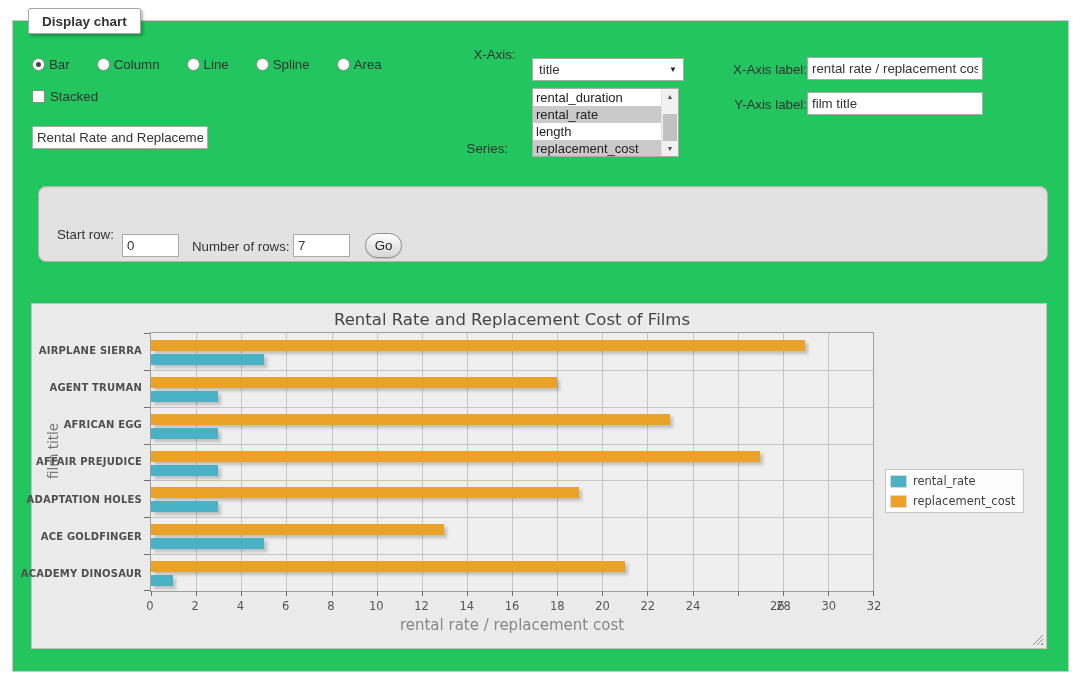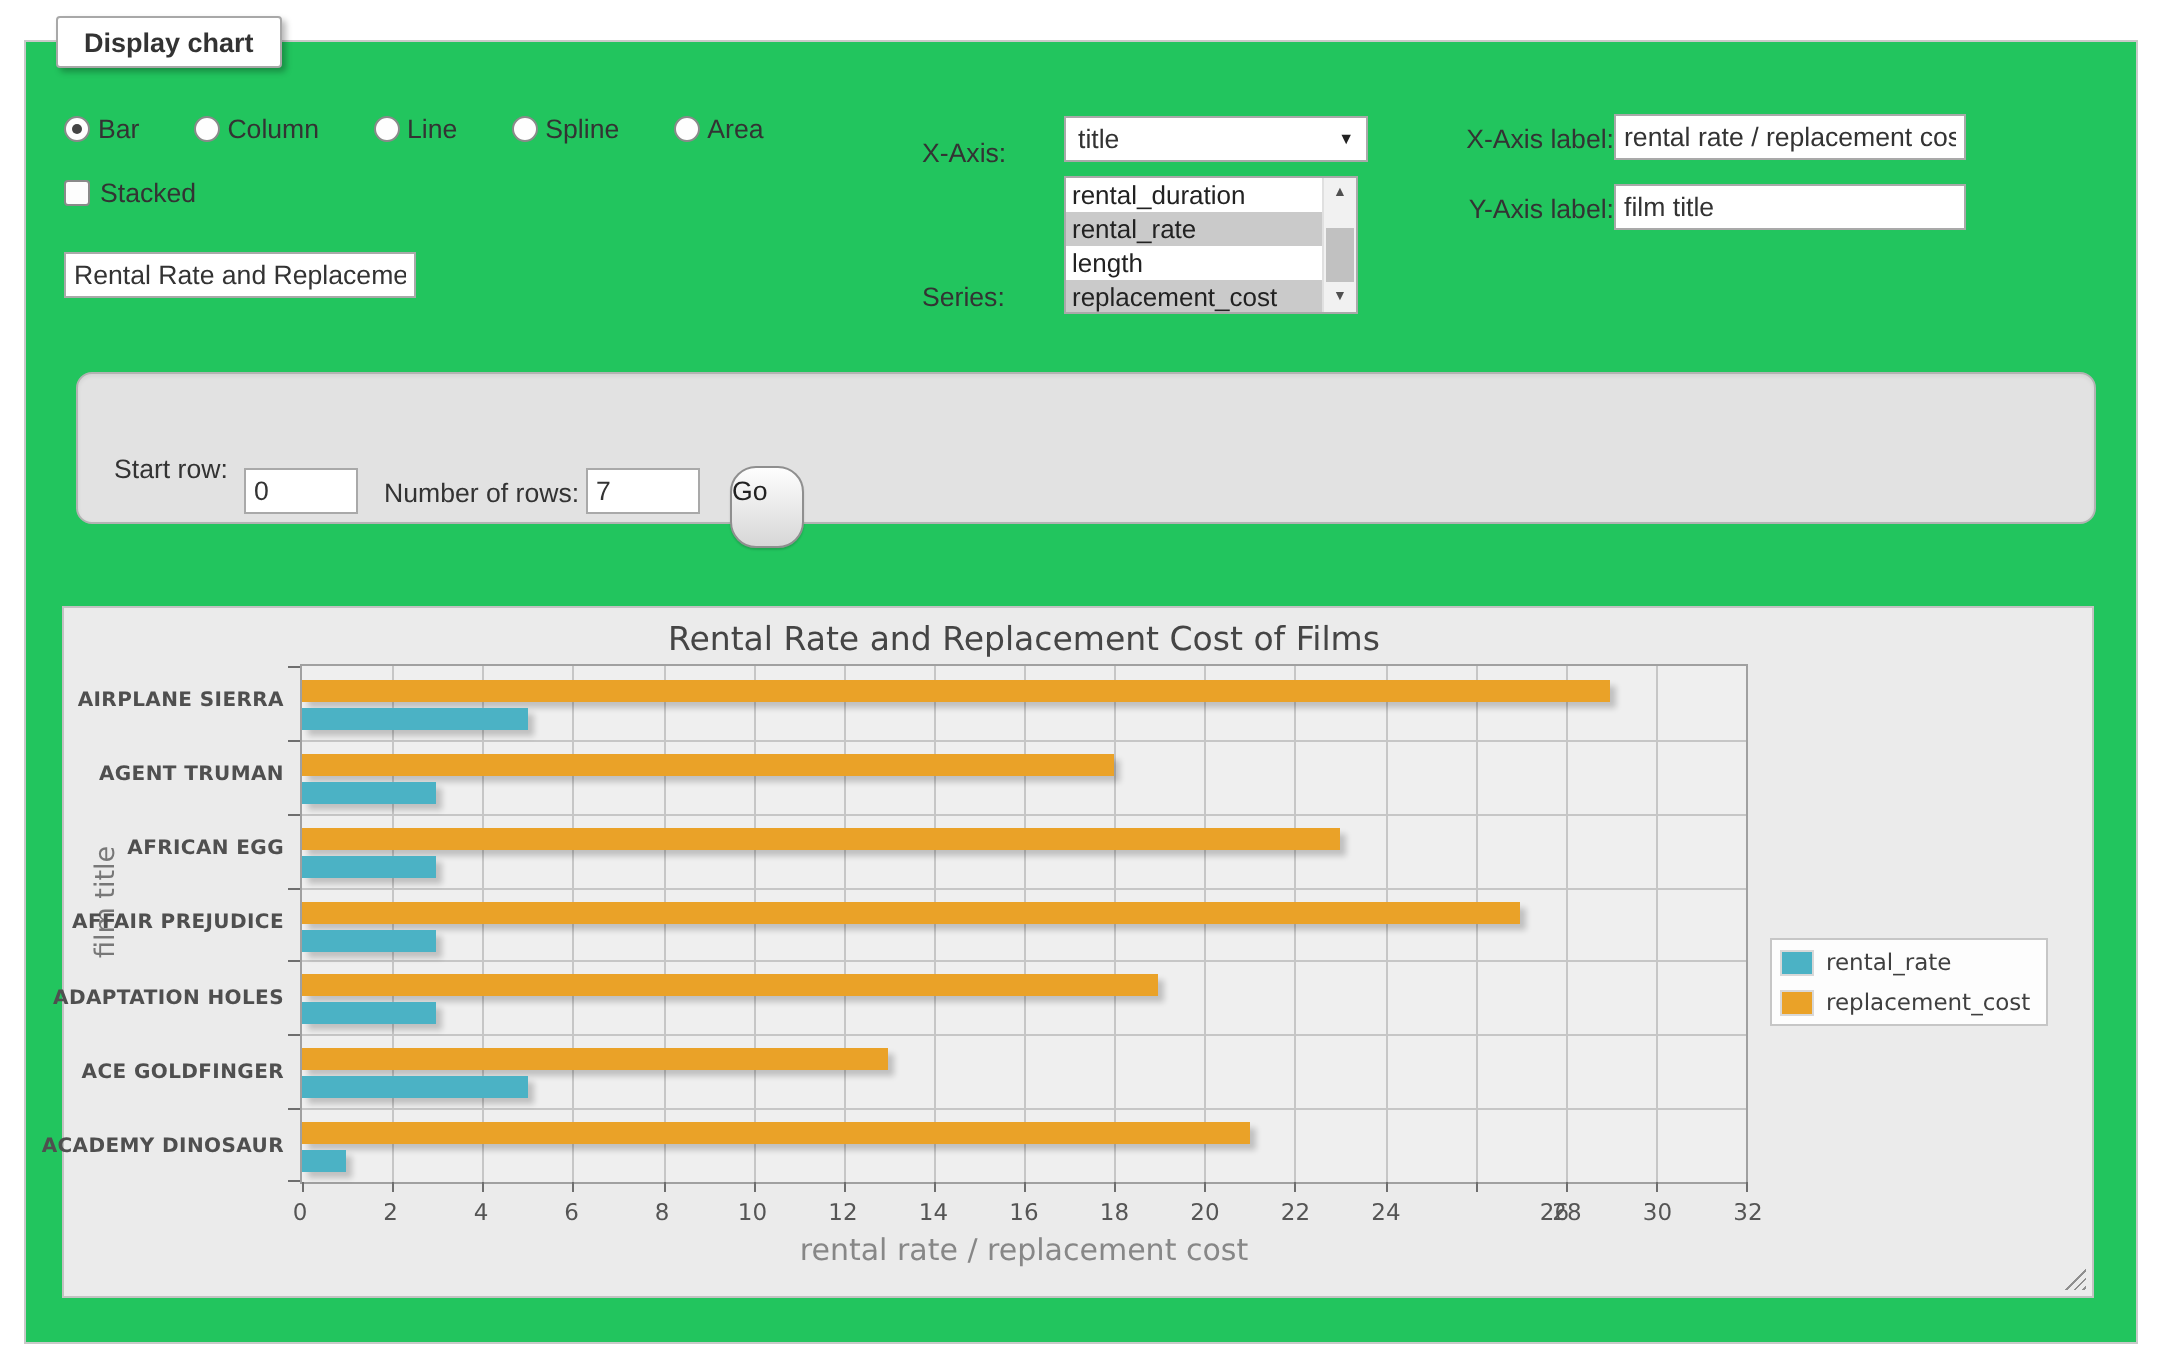--- a/index.html
+++ b/index.html
@@ -22,28 +22,28 @@
   .radio.checked::after { content:''; position:absolute; left:3px; top:3px; width:5px; height:5px; border-radius:50%; background:#444; }
   .stacked-row { position:absolute; left:19px; top:68px; display:flex; align-items:center; gap:5px; font-size:13.3px; color:#333; }
   .checkbox { width:13px; height:13px; border:1px solid #8a8a8a; border-radius:2px; background:#fdfdfd; }
 
   .text-input { position:absolute; height:23px; border:1px solid #a9a9a9; background:#fff;
                 font-family:"Liberation Sans", sans-serif; font-size:13.3px; color:#333;
                 padding:2px 4px; outline:none; }
   .title-input { left:19px; top:105px; width:176px; }
 
   
-  .xaxis-lbl   { left:448px; top:48px; width:67px; text-align:left; }
+  .xaxis-lbl   { left:448px; top:26px; width:67px; text-align:center; }
   .select { position:absolute; left:519px; top:37px; width:152px; height:23px; background:#fff;
             border:1px solid #a9a9a9; font-size:13.3px; color:#333; display:flex; align-items:center;
             padding:0 6px; }
   .select .sel-arrow { margin-left:auto; font-size:8px; color:#222; }
 
   
-  .series-lbl { left:448px; top:120px; width:67px; }
+  .series-lbl { left:428px; top:120px; width:67px; text-align:right; }
   .listbox { position:absolute; left:519px; top:67px; width:147px; height:69px; background:#fff;
              border:1px solid #a9a9a9; display:flex; overflow:hidden; }
   .options { flex:1; }
   .option { height:17px; line-height:17px; padding-left:3px; font-size:13px; color:#222; white-space:nowrap; }
   .option.selected { background:#cacaca; }
   .scrollbar { width:17px; background:#f1f1f1; border-left:1px solid #e0e0e0; position:relative; }
   .sb-btn { height:15px; display:flex; align-items:center; justify-content:center; font-size:7px; color:#505050; background:#f1f1f1; }
   .sb-down { position:absolute; bottom:0; left:0; right:0; }
   .sb-thumb { position:absolute; top:25px; left:1px; width:14px; height:28px; background:#c1c1c1; }
 
@@ -55,23 +55,23 @@
 
   
   .rows-panel { position:absolute; left:25px; top:165px; width:1010px; height:76px;
                 background:#e2e2e2; border:1px solid #b3b3b3; border-radius:8px;
                 box-shadow:inset 0 1px 2px rgba(0,0,0,0.07); }
   .rows-panel .lbl { color:#333; }
   .startrow-lbl { left:18px; top:40px; }
   .startrow-input { left:83px; top:47px; width:57px; }
   .numrows-lbl { left:153px; top:52px; }
   .numrows-input { left:254px; top:47px; width:57px; }
-  .go-btn { position:absolute; left:326px; top:46px; width:37px; height:41px; border-radius:13px;
+  .go-btn { position:absolute; left:326px; top:46px; width:37px; height:25px; border-radius:13px;
             border:1px solid #8f8f8f; background:linear-gradient(#fefefe,#d7d7d7);
-            font-family:"Liberation Sans", sans-serif; font-size:13.3px; color:#222; text-align:left; line-height:23px;
+            font-family:"Liberation Sans", sans-serif; font-size:13.3px; color:#222; text-align:center; line-height:23px;
             box-shadow:0 1px 1px rgba(0,0,0,0.15); cursor:pointer; }
 
   
   .chart-box { position:absolute; left:18px; top:282px; width:1016px; height:346px;
                background:#ebebeb; border:1px solid #c2c2c2; font-family:"DejaVu Sans", sans-serif; }
   .chart-title { position:absolute; left:118px; top:6px; width:724px; text-align:center;
                  font-size:16.5px; color:#454545; }
   .y-axis-title { position:absolute; left:21px; top:147px; transform:translate(-50%,-50%) rotate(-90deg);
                   font-size:13.5px; color:#777; white-space:nowrap; }
   .x-axis-title { position:absolute; left:118px; top:312px; width:724px; text-align:center;

